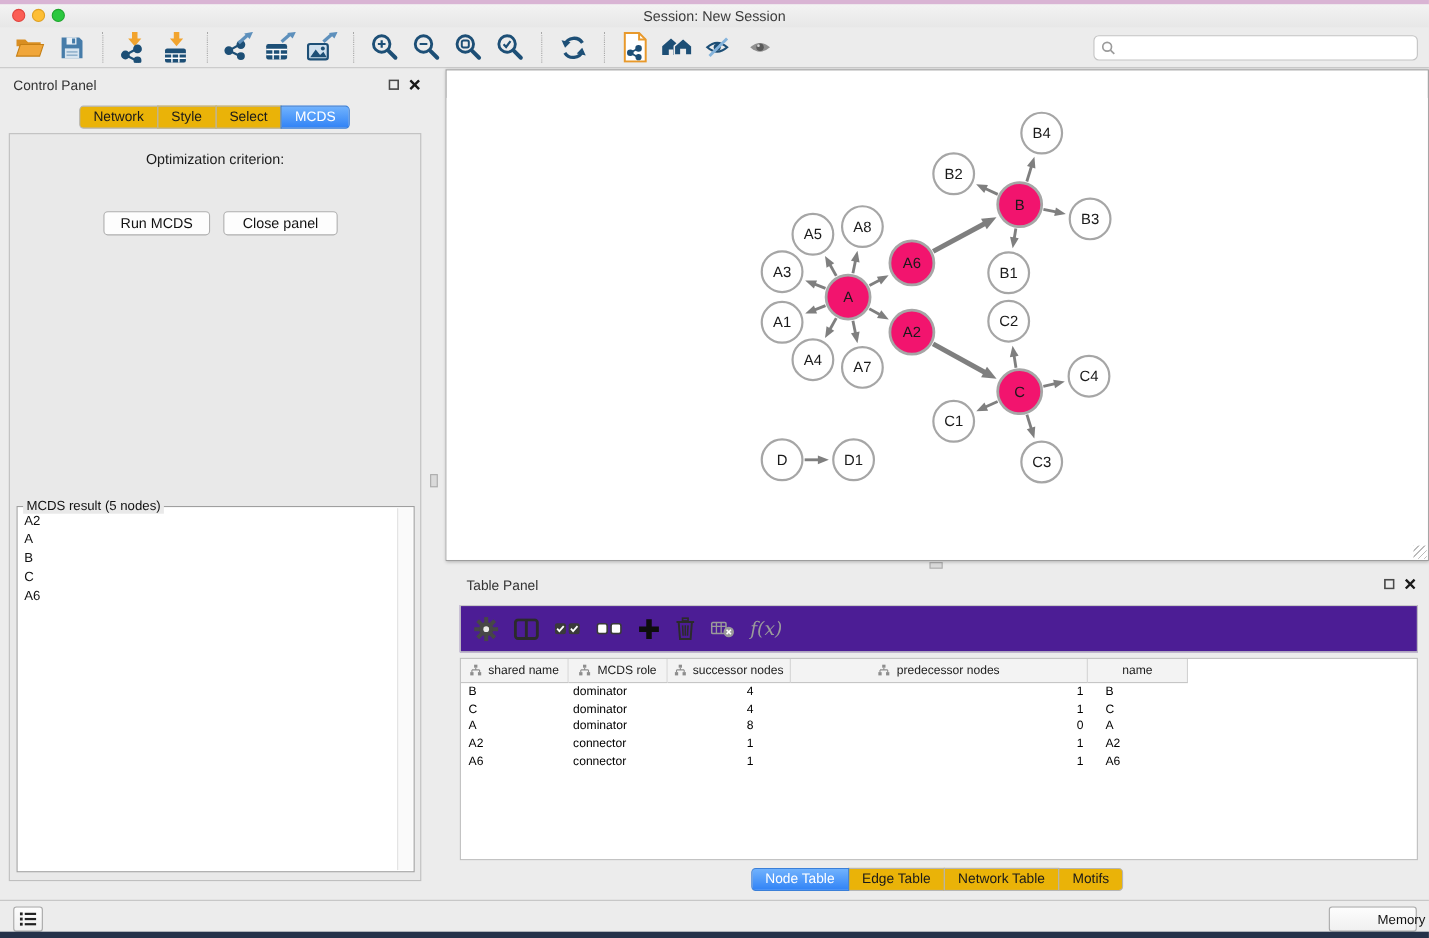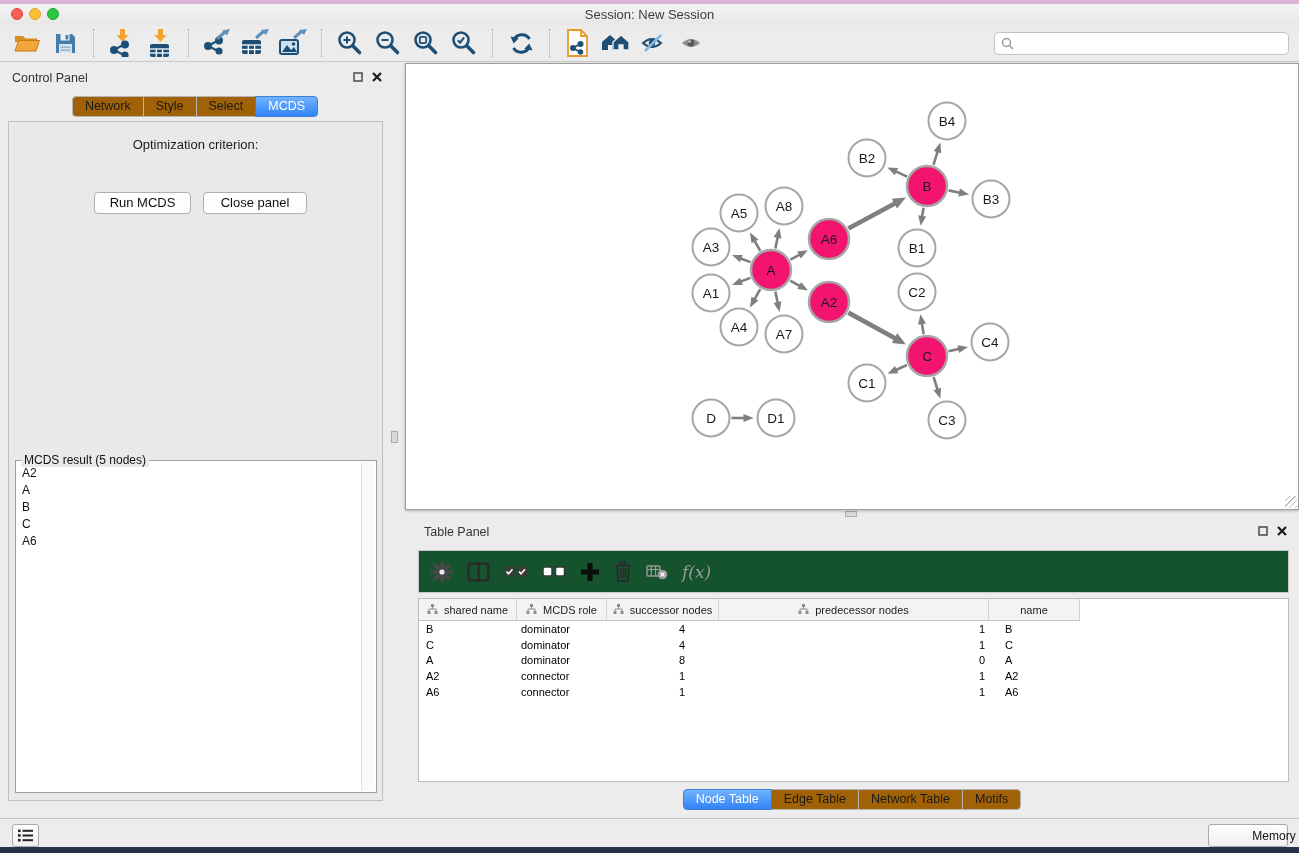--- a/index.html
+++ b/index.html
@@ -20,21 +20,21 @@
   .tbtn { width:38px; height:32px; display:flex; align-items:center; justify-content:center; }
   .tsep { width:0; height:28px; border-left:1px dotted #a8a8a8; margin:0 9px; }
   .searchbox { position:absolute; right:10px; top:7px; width:295px; height:23px; background:#fff; border:1px solid #c3c3c3; border-radius:5px; display:flex; align-items:center; padding-left:6px; }
   .searchbox input { border:none; outline:none; flex:1; font-size:12px; height:18px; background:transparent; margin-left:4px; }
 
   
   .cp-header { left:0; top:65px; width:390px; height:28px; }
   .panel-title { font-size:12.5px; color:#333; }
   .panel-icons { position:absolute; right:8px; top:1px; display:flex; gap:9px; align-items:center; }
   .cp-tabs { left:0; top:96px; width:390px; display:flex; justify-content:center; }
-  .seg-tab { border:1px solid #b5b5b5; background:#a16207; color:#1a1a1a; font-size:12.5px; padding:2px 12px; margin-left:-1px; position:relative; line-height:15px; }
+  .seg-tab { border:1px solid #b5b5b5; background:#eab308; color:#1a1a1a; font-size:12.5px; padding:2px 12px; margin-left:-1px; position:relative; line-height:15px; }
   .seg-tab:first-child { border-radius:4px 0 0 4px; margin-left:0; }
   .seg-tab:last-child { border-radius:0 4px 4px 0; }
   .seg-tab.selected { background:linear-gradient(#70b2fd,#3183f6); border-color:#3a7fd8; color:#fff; z-index:2; }
   .cp-body { left:8px; top:121px; width:375px; height:680px; background:#e9e9e9; border:1px solid #bfbfbf; }
   .opt-label { position:absolute; left:0; top:15px; width:100%; text-align:center; font-size:13px; color:#1c1c1c; }
   .dropdown { position:absolute; left:35px; top:36px; width:312px; height:21px; background:#fff; border:1px solid #b9b9b9; border-radius:4px; display:flex; align-items:center; }
   .dropdown .val { flex:1; font-size:12.5px; color:#111; padding-left:8px; white-space:nowrap; overflow:hidden; }
   .stepper { width:19px; height:21px; margin:-1px -1px -1px 0; background:linear-gradient(#56a7fa,#1f7bef); border-radius:0 4px 4px 0; position:relative; }
   .stepper .up { position:absolute; left:5px; top:4px; border-left:4.5px solid transparent; border-right:4.5px solid transparent; border-bottom:5px solid #fff; }
   .stepper .dn { position:absolute; left:5px; bottom:4px; border-left:4.5px solid transparent; border-right:4.5px solid transparent; border-top:5px solid #fff; }
@@ -50,21 +50,21 @@
   .net-titlebar { position:absolute; left:0; top:0; width:100%; height:25px; background:linear-gradient(#ececec,#d8d8d8); border-bottom:1px solid #b3b3b3; }
   .net-title { width:100%; text-align:center; font-size:12.5px; color:#2e2e2e; line-height:24px; }
   .nlight { position:absolute; width:11px; height:11px; border-radius:50%; top:7px; }
   .net-canvas { position:absolute; left:0; top:25px; width:892px; height:420px; background:#fff; }
   .grip { position:absolute; right:1px; bottom:1px; width:12px; height:12px; background:
       repeating-linear-gradient(135deg, transparent 0 3px, #bbb 3px 4px); }
   .gap-handle { background:#dadada; border:1px solid #ababab; }
 
   
   .tp-header { left:405px; top:518px; width:894px; height:26px; }
-  .tp-toolbar { left:418px; top:550px; width:871px; height:43px; background:#14532d; border:1px solid #c8c8c8; display:flex; align-items:center; padding-left:12px; }
+  .tp-toolbar { left:418px; top:550px; width:871px; height:43px; background:#4c1d95; border:1px solid #c8c8c8; display:flex; align-items:center; padding-left:12px; }
   .ttbtn { height:34px; display:flex; align-items:center; justify-content:center; margin-right:14px; }
   .fx { font-family:"DejaVu Serif",serif; font-style:italic; font-size:17px; color:#9b9b9b; }
   .dtable { left:418px; top:598px; width:871px; height:184px; background:#fff; border:1px solid #bdbdbd; overflow:hidden; }
   .thead { display:flex; height:22px; }
   .th { background:#f3f3f3; border-right:1px solid #d2d2d2; border-bottom:1px solid #c6c6c6; display:flex; align-items:center; justify-content:center; gap:6px; font-size:11px; color:#1c1c1c; }
   .trow { display:flex; height:15.7px; align-items:center; }
   .td { font-size:11px; color:#000; white-space:nowrap; }
   .tab-strip { left:405px; top:789px; width:894px; display:flex; justify-content:center; }
 
   

